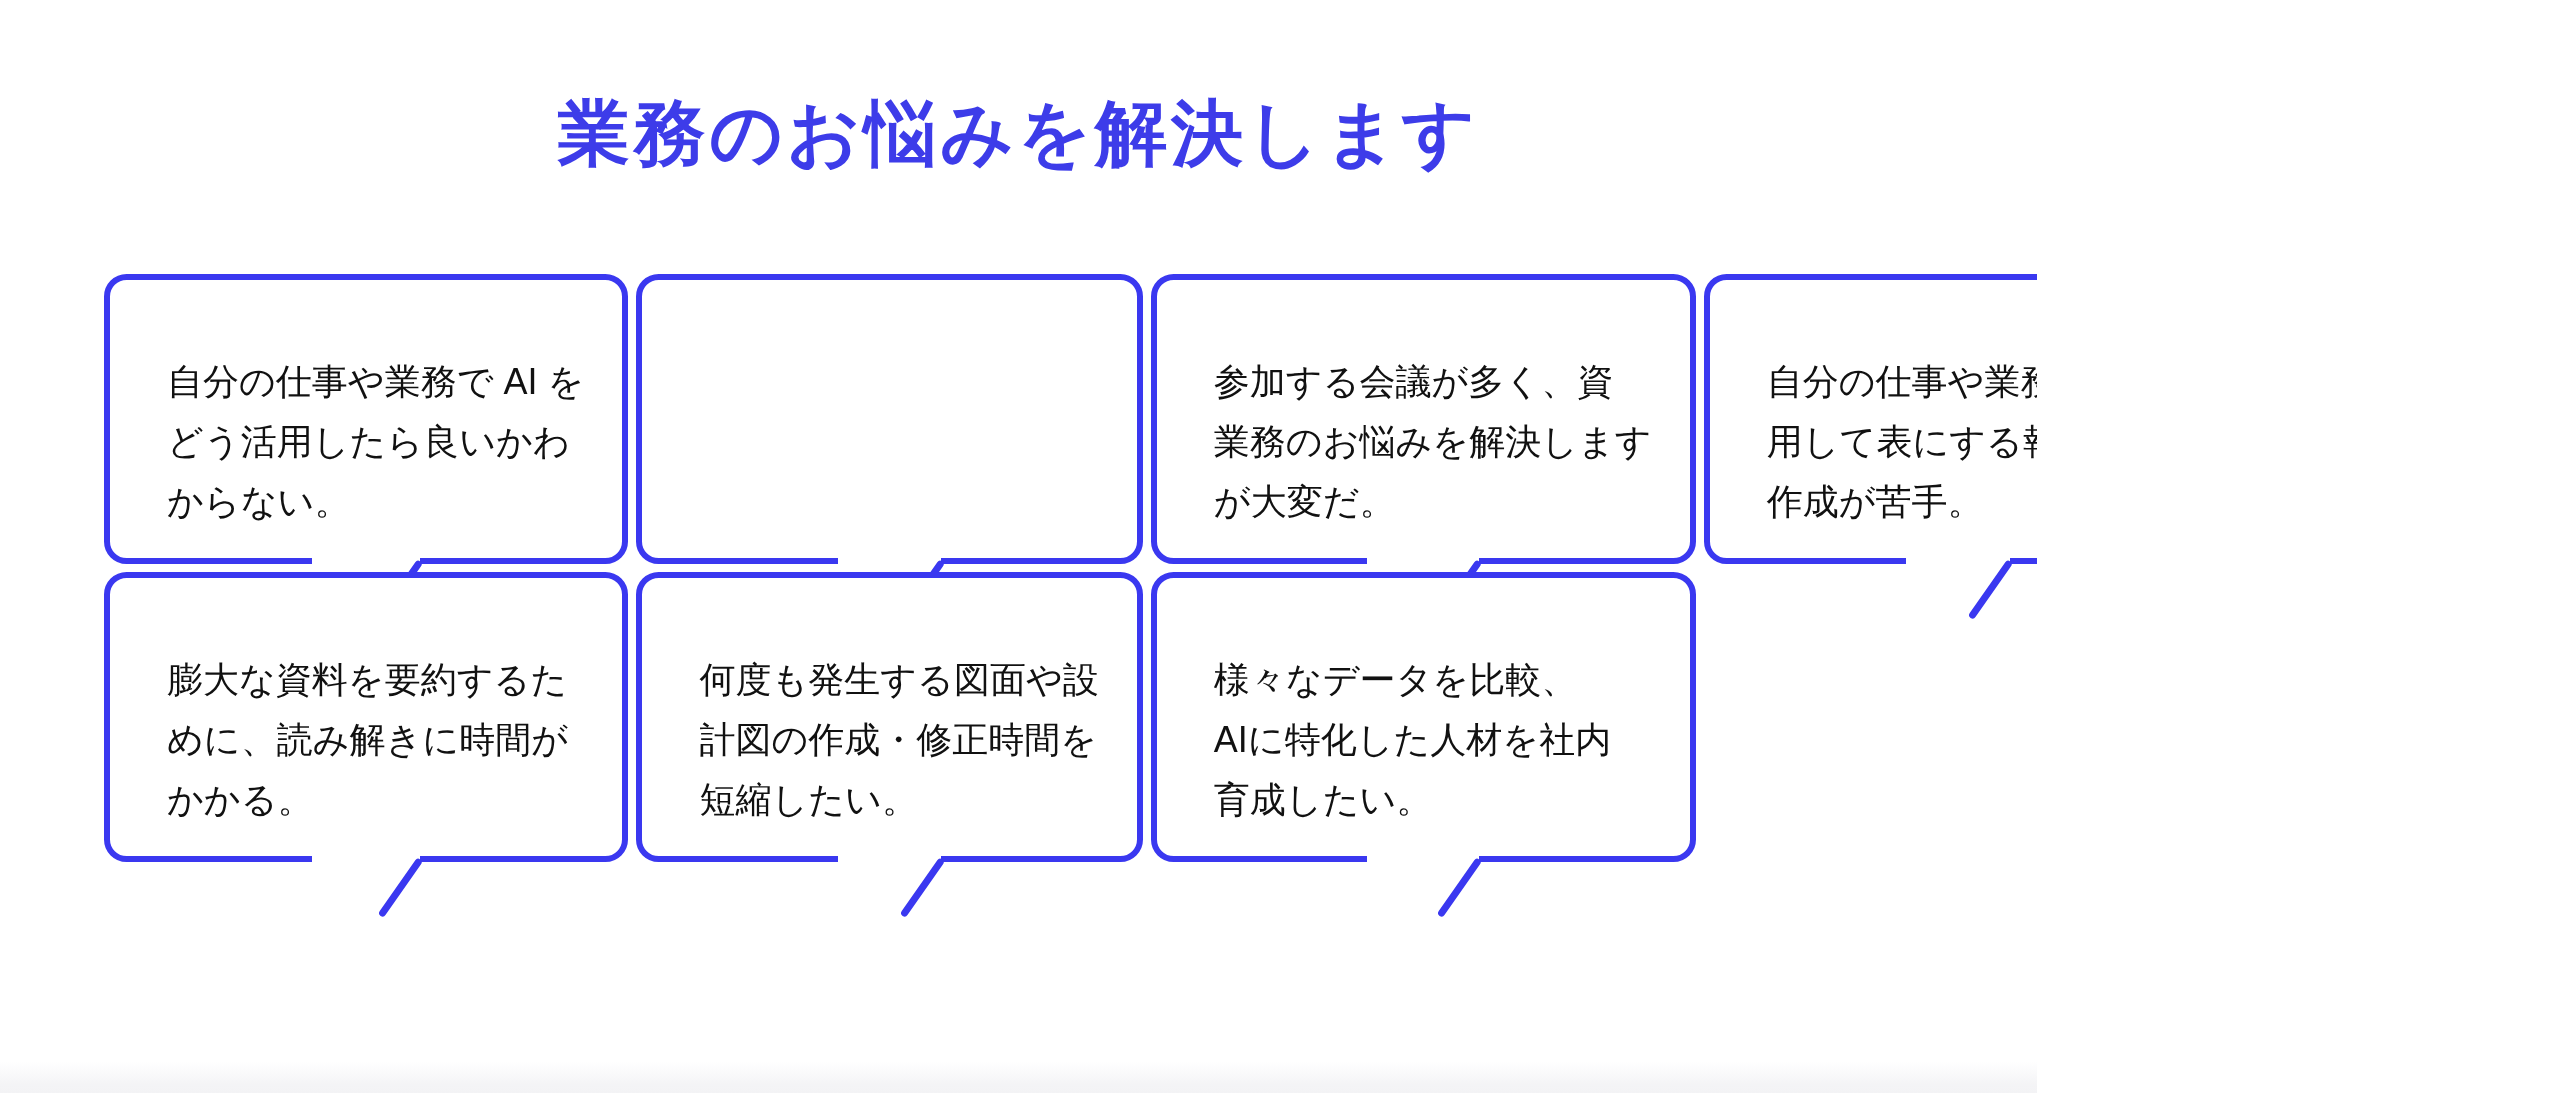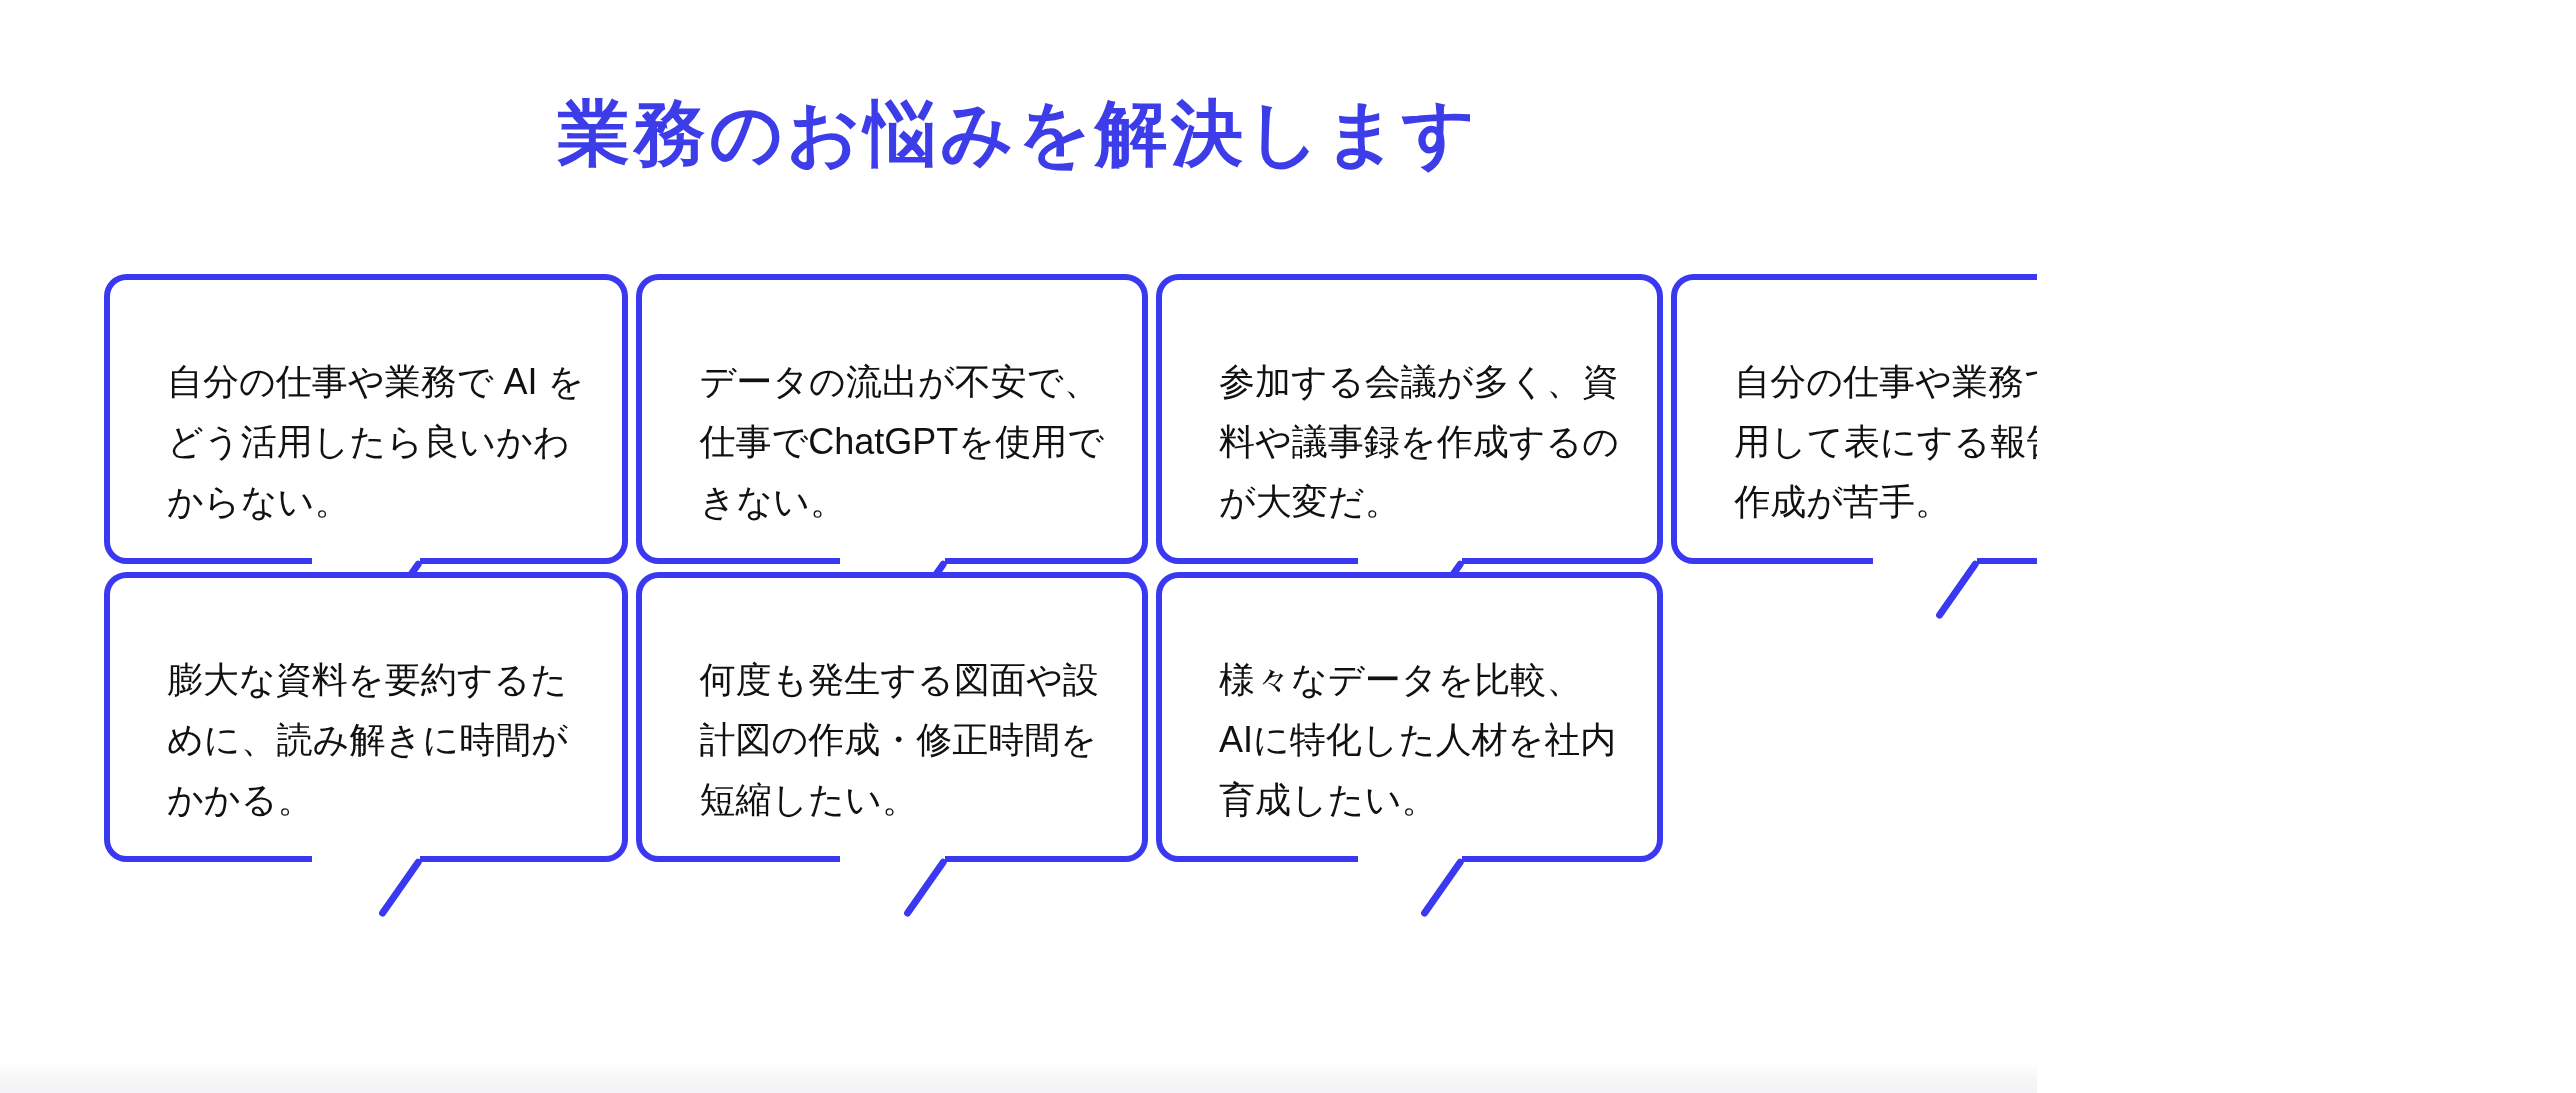--- a/index.html
+++ b/index.html
@@ -96,29 +96,26 @@
   <div class="cards">
 
     <div class="bubble">
       <p class="bubble-text">自分の仕事や業務で AI を
 どう活用したら良いかわ
 からない。</p>
       <span class="tail"></span>
     </div>
 
     <div class="bubble">
-      <p class="bubble-text">データの流出が不安で、
-仕事でChatGPTを使用で
-きない。</p>
       <span class="tail"></span>
     </div>
 
     <div class="bubble">
       <p class="bubble-text">参加する会議が多く、資
-料や議事録を作成するの
+業務のお悩みを解決します
 が大変だ。</p>
       <span class="tail"></span>
     </div>
 
     <div class="bubble">
       <p class="bubble-text">自分の仕事や業務で・活
 用して表にする報告書の
 作成が苦手。</p>
       <span class="tail"></span>
     </div>

